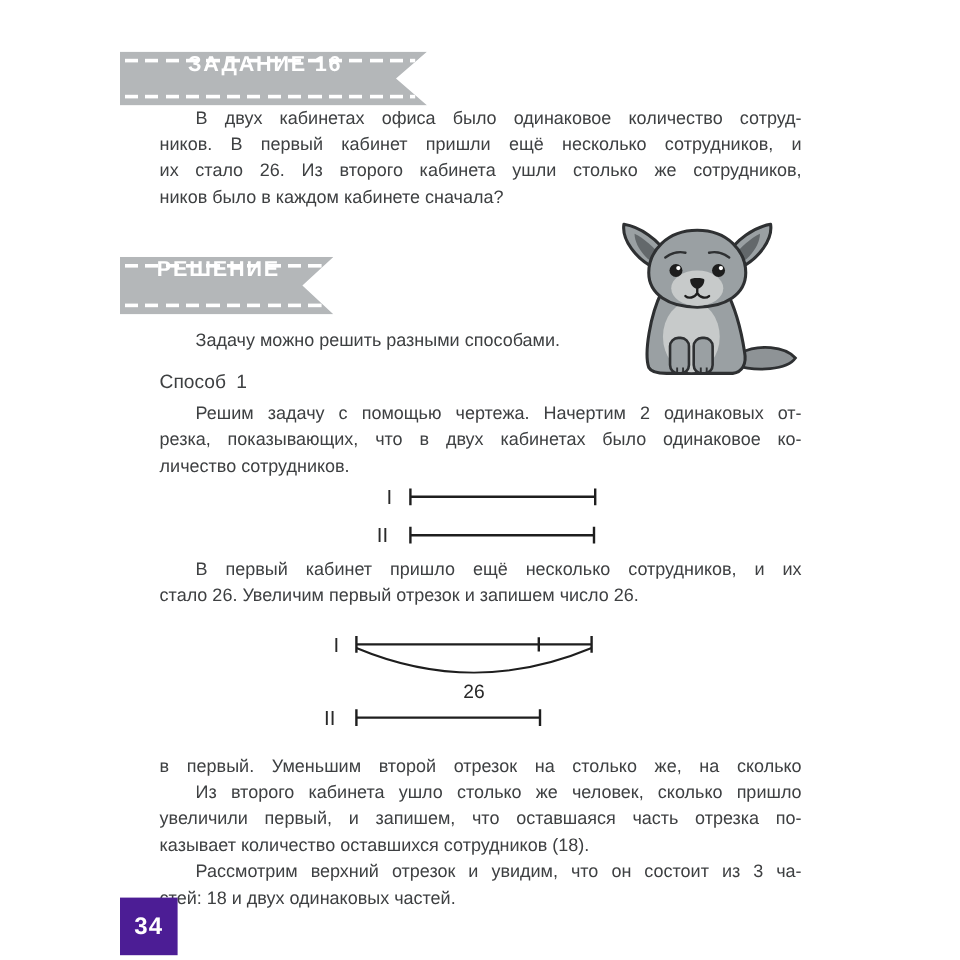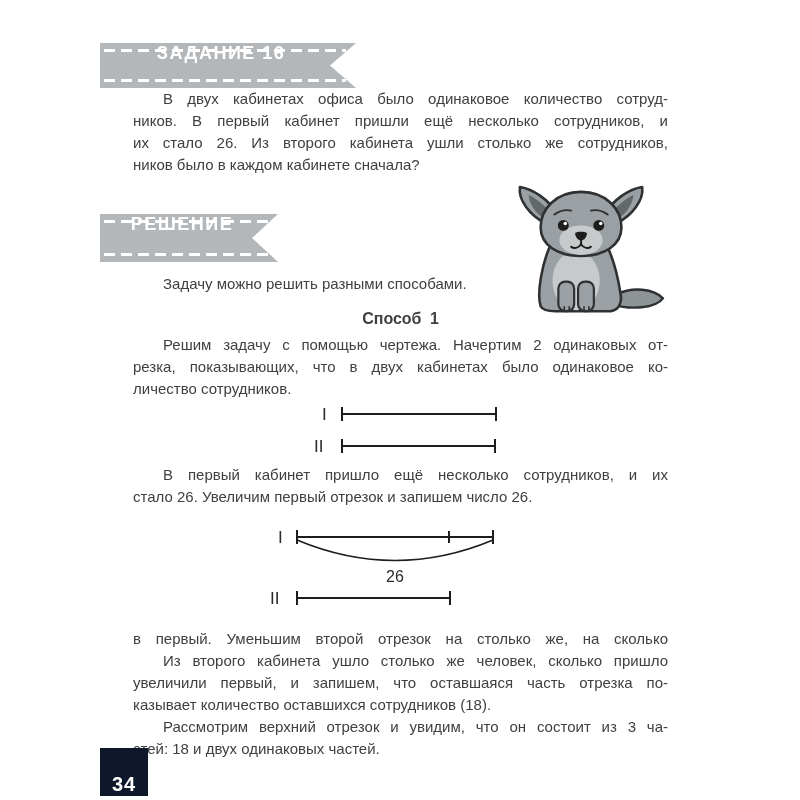--- a/index.html
+++ b/index.html
@@ -25,31 +25,31 @@
   }
   .dash.top{top:6px}
   .dash.bottom{bottom:6px}
 
   
   .para{width:535px;left:133px;font-size:15px;line-height:22px;color:#3e4042;}
   .tline{text-align:justify;text-align-last:justify;white-space:nowrap;}
   .tline.first{text-indent:30px;}
   .tline.last{text-align-last:left;white-space:normal;}
   .heading{
-    width:535px;left:133px;text-align:center;font-weight:bold;
+    width:535px;left:133px;font-weight:normal;
     font-size:16px;word-spacing:4px;
   }
 
   
   svg text{font-family:"Liberation Sans","DejaVu Sans",sans-serif;fill:#2a2a2a;}
 
   
   .pagebox{
-    left:100px;top:748px;width:48px;height:48px;background:#0f172a;
-    display:flex;align-items:flex-end;justify-content:center;
+    left:100px;top:748px;width:48px;height:48px;background:#4c1d95;
+    display:flex;align-items:center;justify-content:center;
     color:#ffffff;font-weight:bold;font-size:20px;letter-spacing:1px;
   }
 </style>
 </head>
 <body>
 
 <div class="ribbon" style="left:100px;top:43px;width:256px;height:45px;">
   <div class="dash top"></div>
   <span class="rlabel">ЗАДАНИЕ 16</span>
   <div class="dash bottom"></div>

